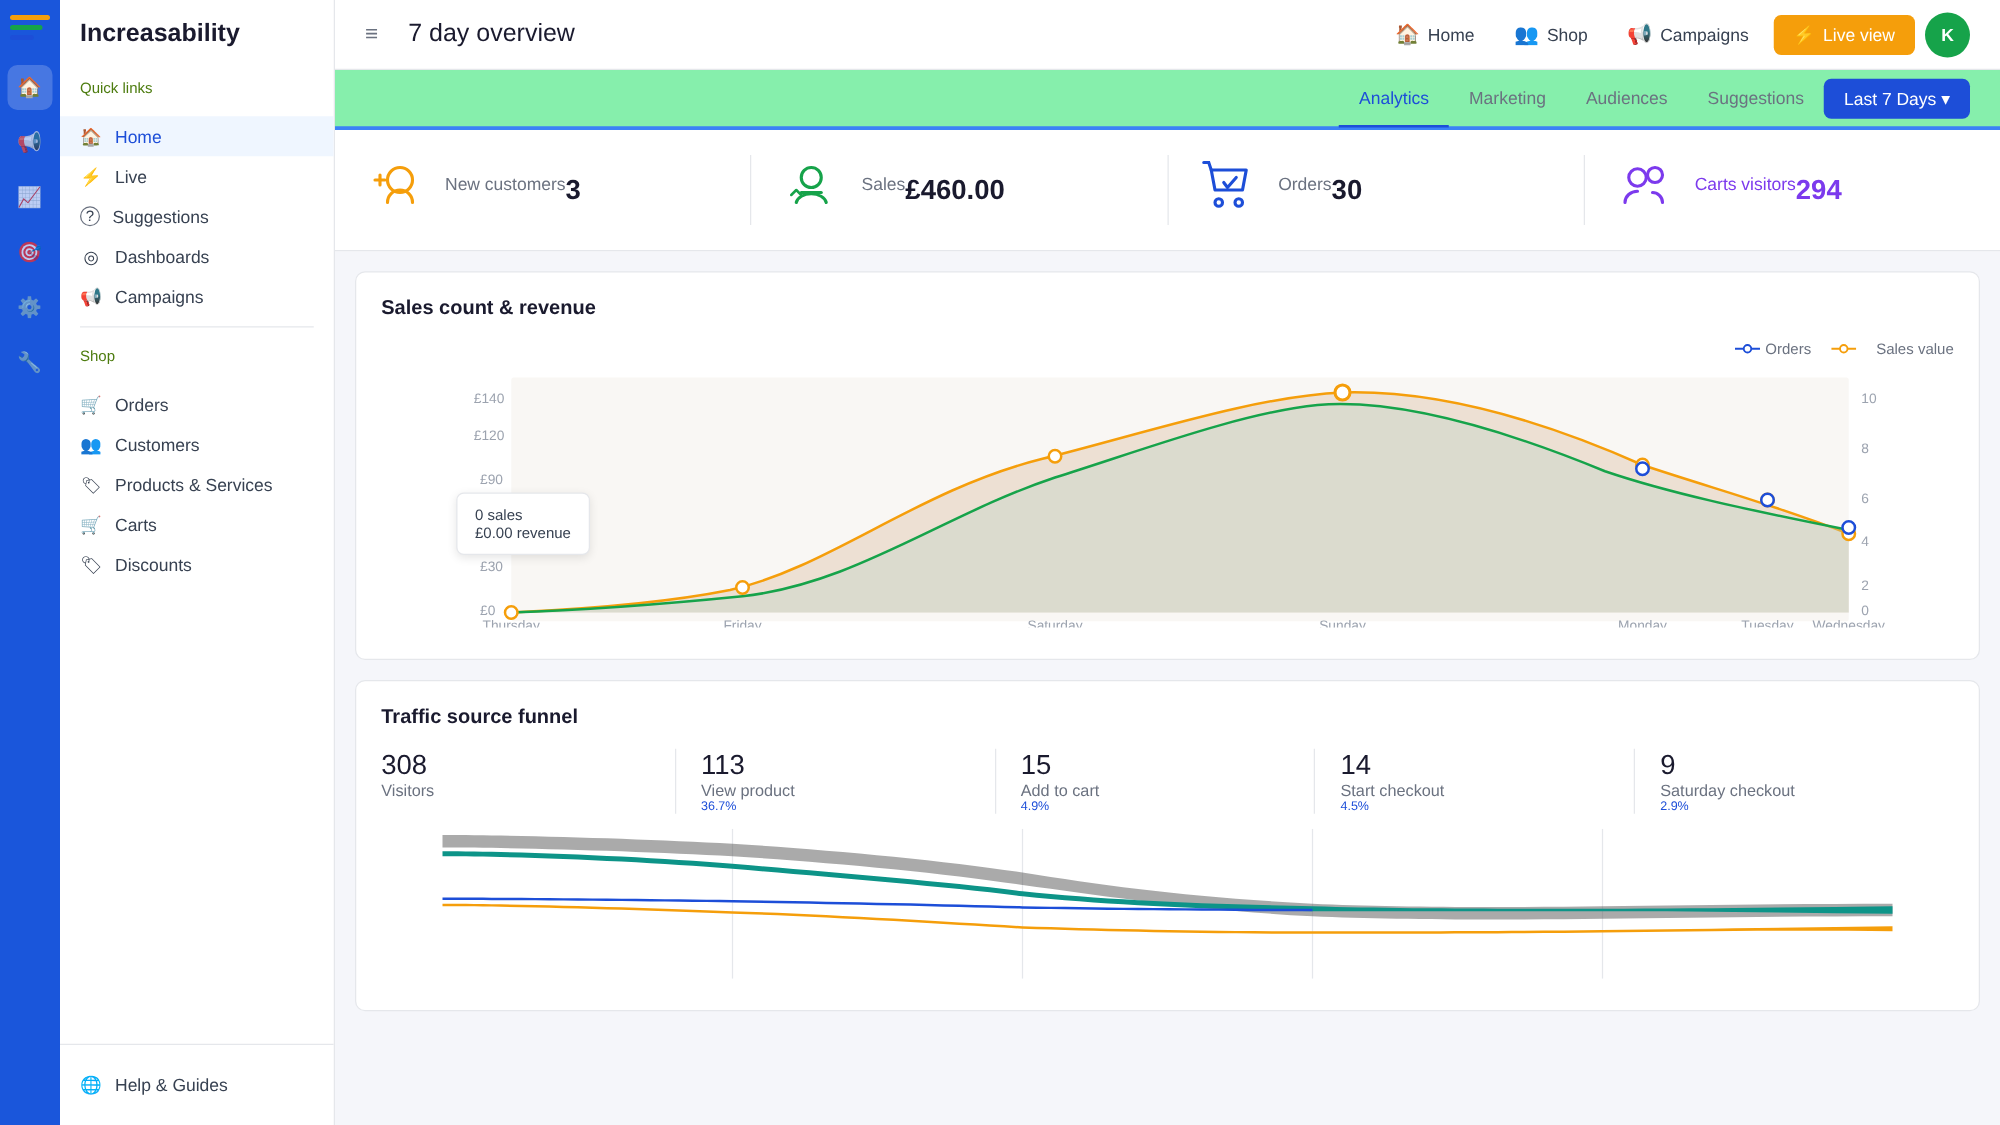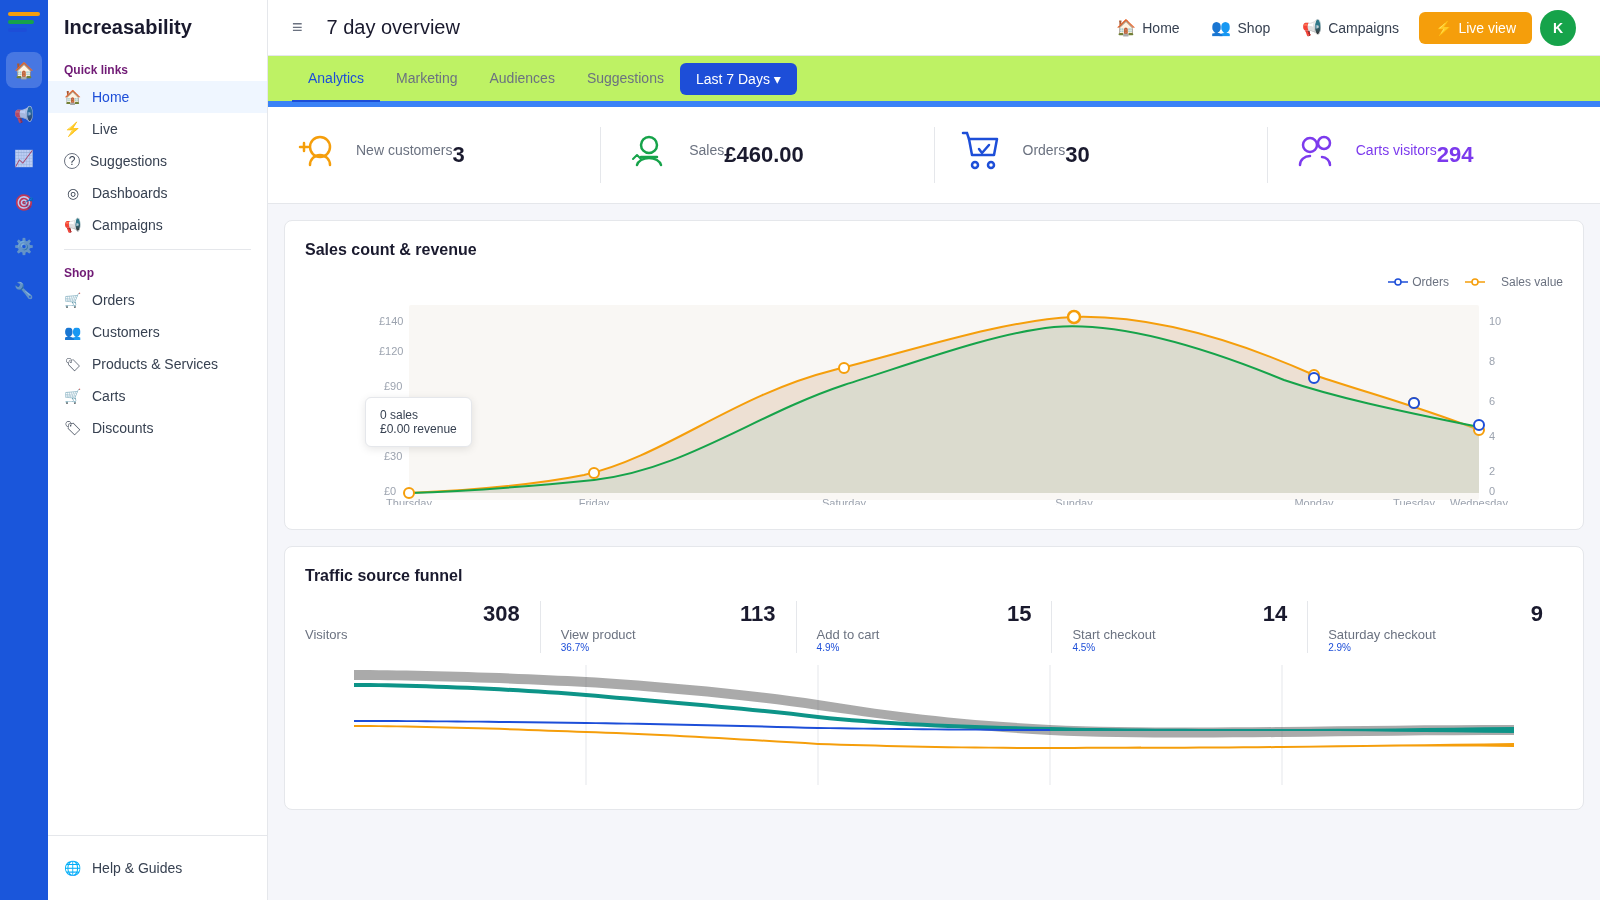--- a/index.html
+++ b/index.html
@@ -52,24 +52,24 @@
       flex-shrink: 0;
       overflow-y: auto;
     }
     .sidebar-brand {
       padding: 0 16px 16px;
       font-size: 20px;
       font-weight: 700;
       color: #1a1a2e;
     }
     .sidebar-section-title {
-      padding: 8px 16px 4px;
+      padding: 8px 16px 16px;
       font-size: 12px;
-      font-weight: 700;
-      color: #701a75;
+      font-weight: 400;
+      color: #4d7c0f;
       text-transform: none;
     }
     .sidebar-item {
       display: flex;
       align-items: center;
       gap: 10px;
       padding: 8px 16px;
       cursor: pointer;
       font-size: 14px;
       color: #374151;
@@ -124,26 +124,26 @@
       font-weight: 600;
       font-size: 14px;
       cursor: pointer;
     }
 
     
     .content { flex: 1; overflow-y: auto; padding: 0; }
 
     
     .tabs-bar {
-      background: #bef264;
-      border-bottom: 6px solid #3b82f6;
+      background: #86efac;
+      border-bottom: 3px solid #3b82f6;
       display: flex;
       align-items: center;
       padding: 0 24px;
-      justify-content: flex-start;
+      justify-content: flex-end;
     }
     .tabs { display: flex; gap: 0; }
     .tab {
       padding: 14px 16px;
       font-size: 14px;
       color: #6b7280;
       cursor: pointer;
       border-bottom: 2px solid transparent;
       margin-bottom: -1px;
     }
@@ -219,21 +219,21 @@
     }
     .funnel-title { font-size: 16px; font-weight: 600; color: #1a1a2e; margin-bottom: 16px; }
     .funnel-stats { display: flex; gap: 0; margin-bottom: 12px; }
     .funnel-stat {
       flex: 1;
       border-right: 1px solid #e5e7eb;
       padding-right: 20px;
       margin-right: 20px;
     }
     .funnel-stat:last-child { border-right: none; margin-right: 0; }
-    .funnel-stat-num { font-size: 22px; font-weight: 700; color: #1a1a2e; text-align: right; }
+    .funnel-stat-num { font-size: 22px; font-weight: 400; color: #1a1a2e; }
     .funnel-stat-label { font-size: 13px; color: #6b7280; }
     .funnel-stat-pct { font-size: 10px; color: #1d4ed8; font-weight: 500; }
 
     
     .chart-svg-wrapper { position: relative; width: 100%; }
   </style>
 </head>
 <body>
 
 <div class="icon-bar">

